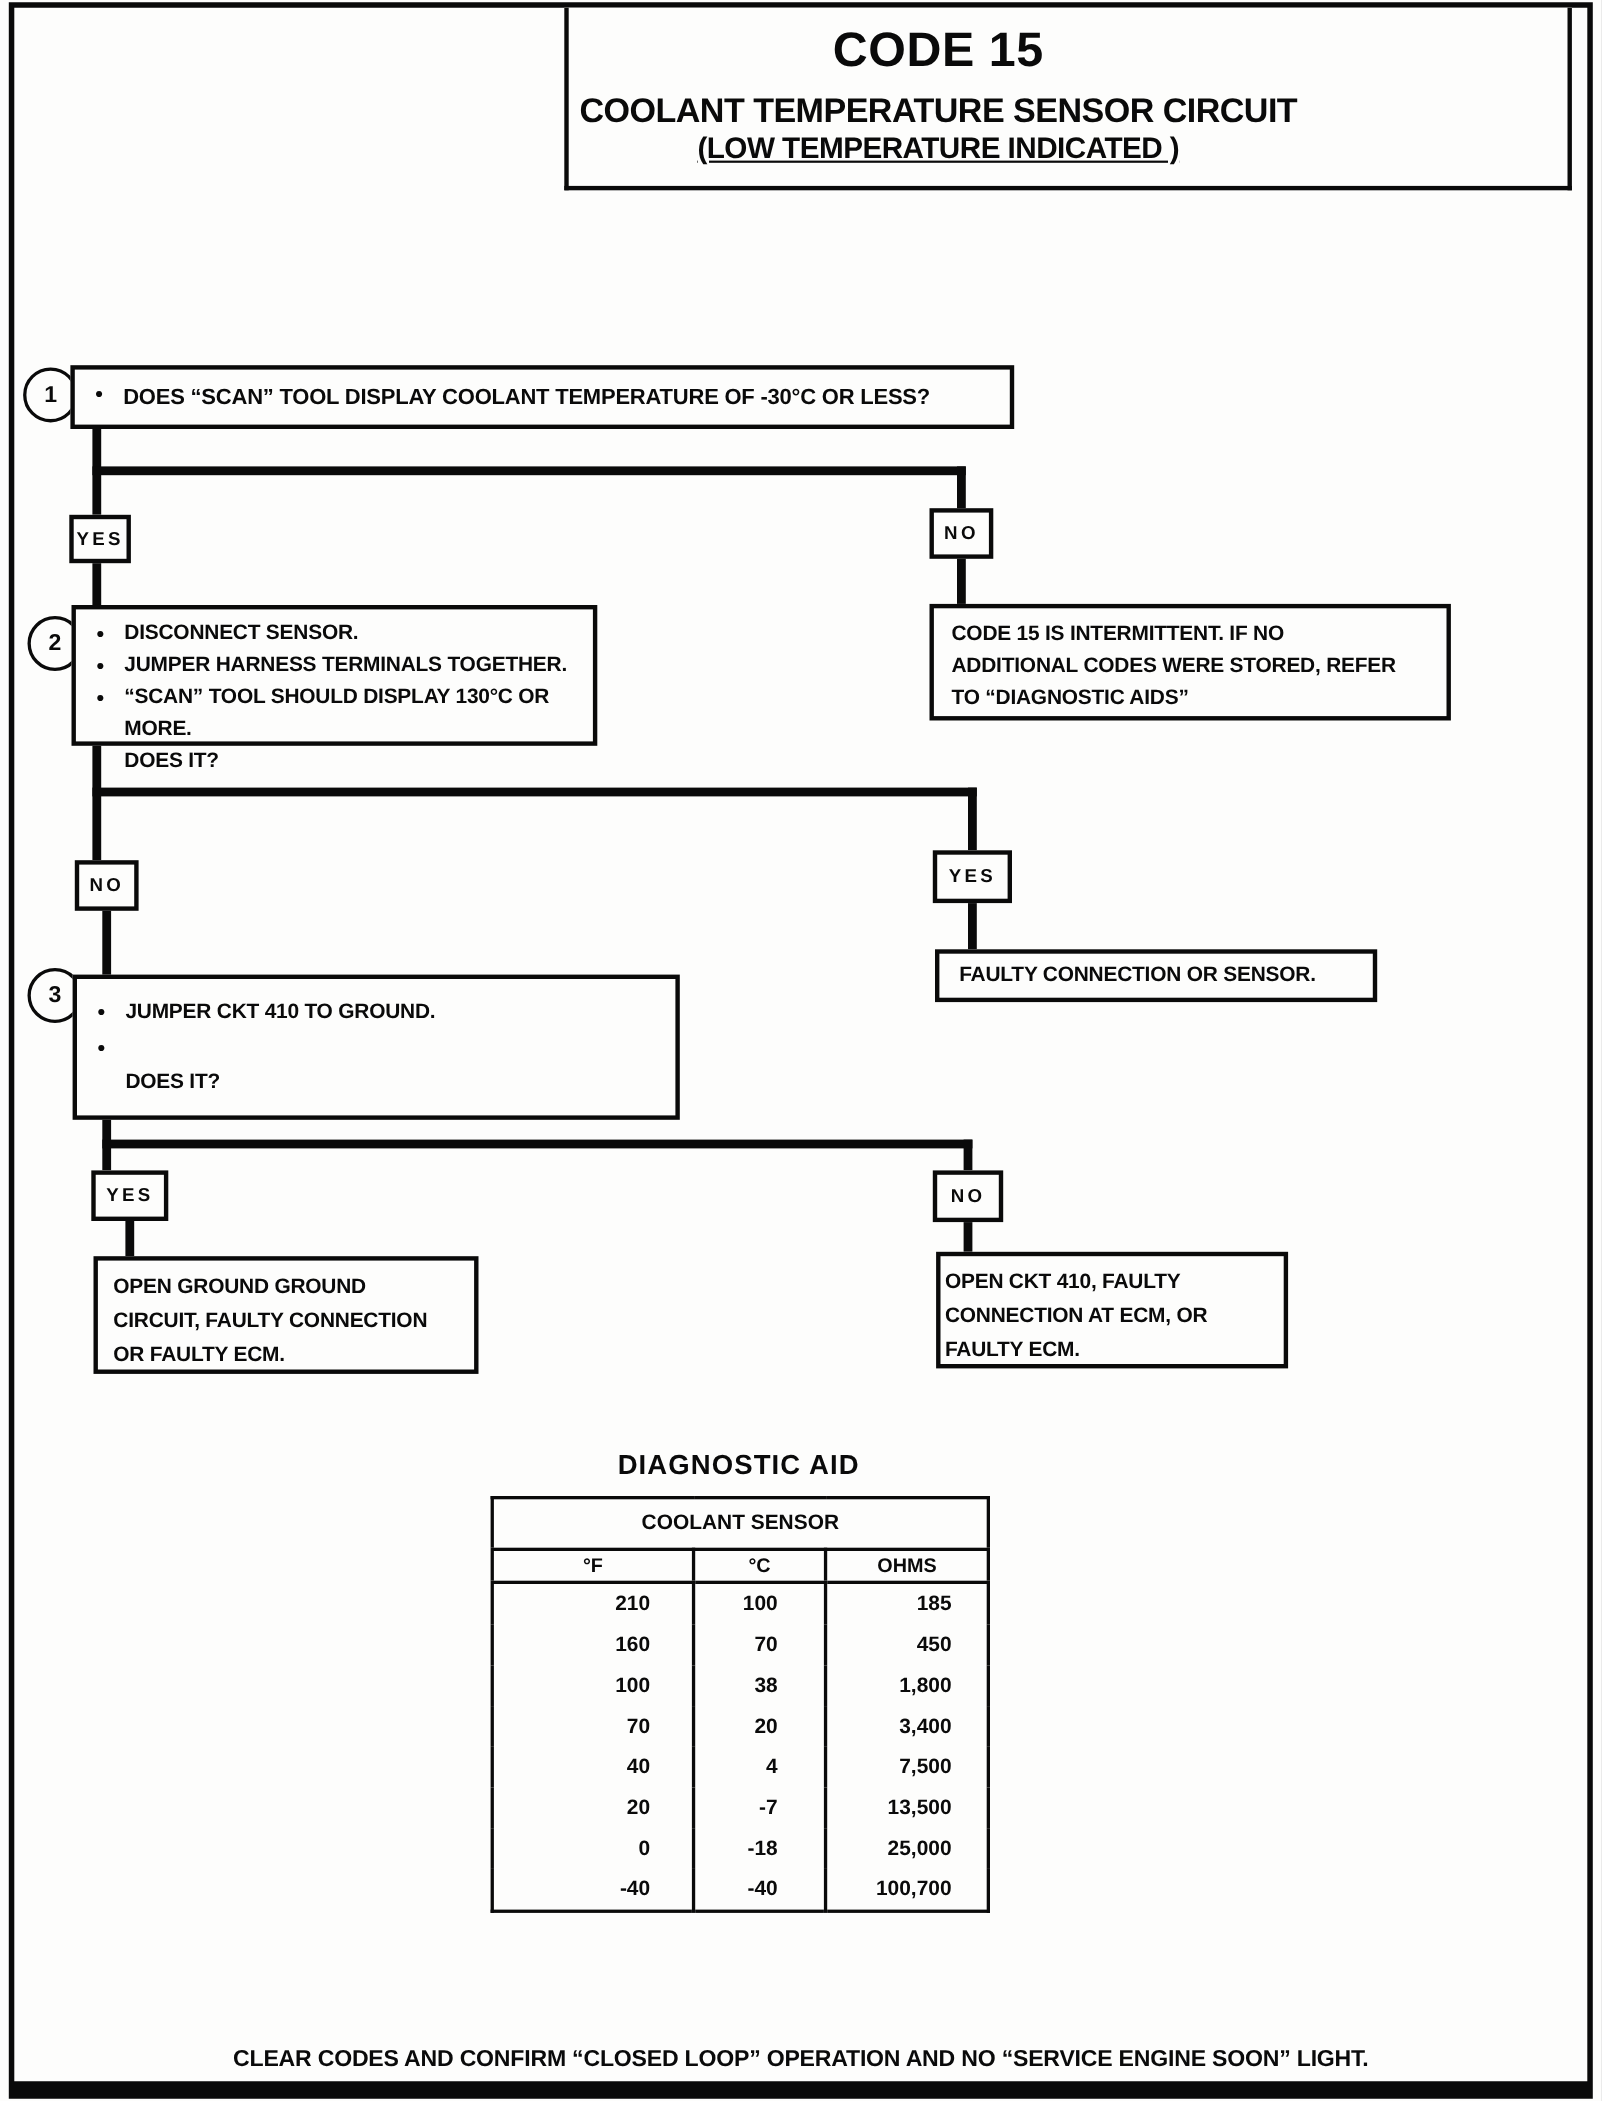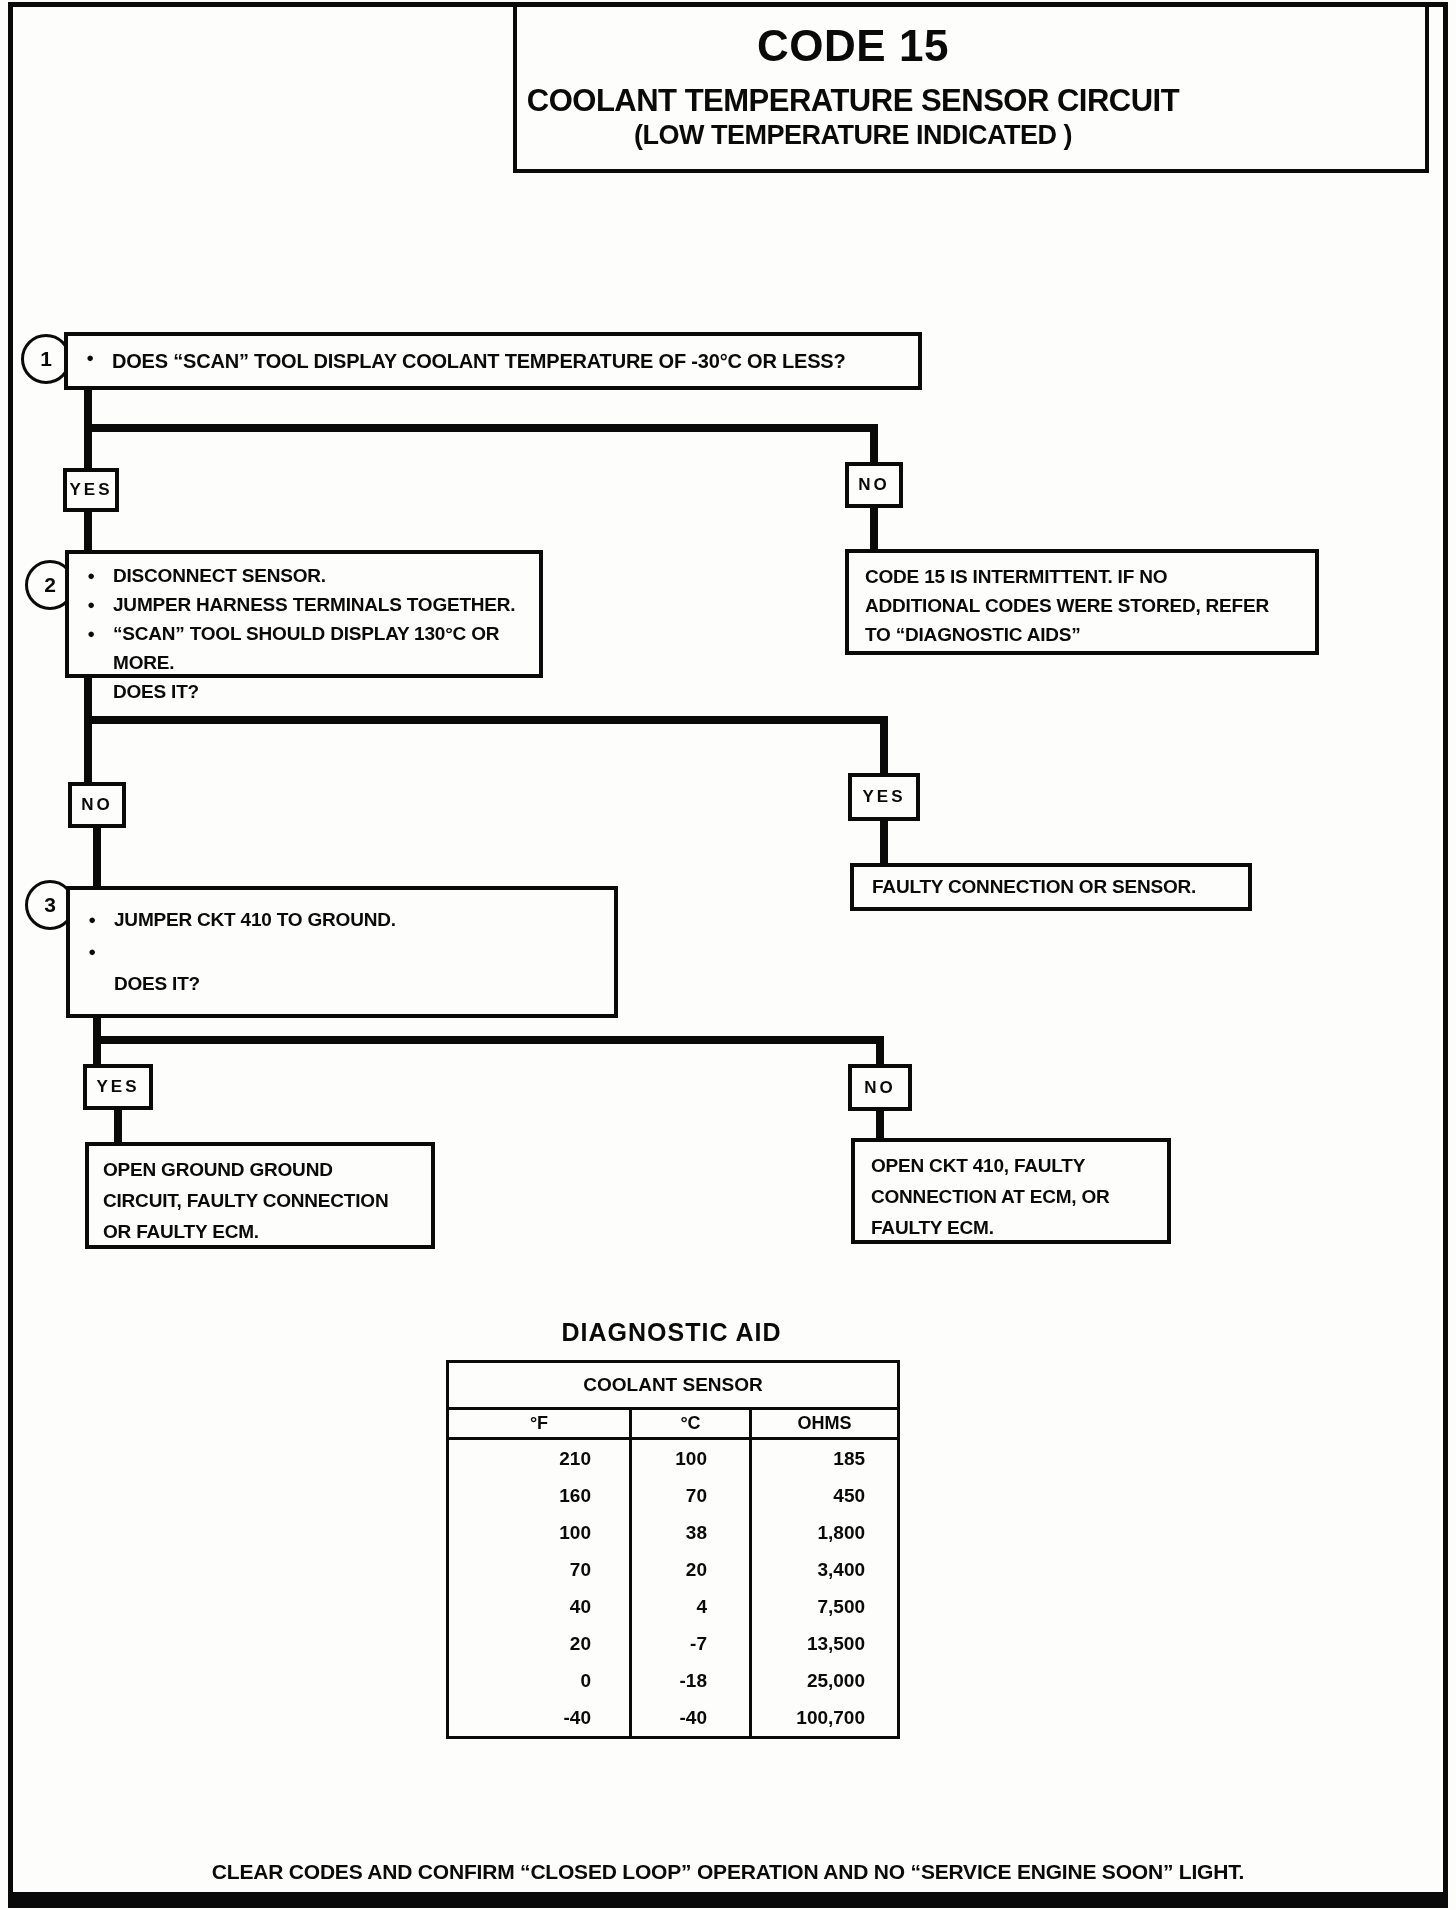--- a/index.html
+++ b/index.html
@@ -23,21 +23,21 @@
   .bline{display:flex;}
   .dot{width:44px;text-align:center;font-size:13px;flex:0 0 44px;}
   .cont{padding-left:44px;}
   .titlebox{
     position:absolute;left:513px;top:7px;width:916px;height:166px;box-sizing:border-box;
     border:4px solid #0a0a0a;border-top:none;background:#fdfdfc;
   }
   .titleinner{width:672px;text-align:center;font-weight:bold;}
   .t1{font-size:44px;margin-top:14px;letter-spacing:0.5px;}
   .t2{font-size:31px;margin-top:12px;letter-spacing:-0.5px;}
-  .t3{font-size:27px;margin-top:1px;letter-spacing:-0.5px;}
+  .t3{font-size:27px;margin-top:1px;letter-spacing:-0.5px;text-decoration:underline;}
   #aid-title{position:absolute;left:446px;top:1318px;width:451px;text-align:center;
     font-weight:bold;font-size:25px;letter-spacing:1px;}
   #aid-table{
     position:absolute;left:446px;top:1360px;width:451px;border-collapse:collapse;
     border:3px solid #0a0a0a;font-weight:bold;background:#fdfdfc;table-layout:fixed;
   }
   #aid-table th,#aid-table td{padding:0;}
   .cap1{height:44px;text-align:center;font-size:19px;border-bottom:3px solid #0a0a0a;}
   .cap2{height:88px;text-align:center;font-size:19px;border-bottom:3px solid #0a0a0a;}
   .cap2 .sub2{margin-top:14px;}
@@ -161,21 +161,21 @@
 
   <div class="line" style="left:114px;top:1110px;width:8px;height:32px;"></div>
   <div class="line" style="left:876px;top:1111px;width:8px;height:27px;"></div>
 
   <div class="bx btext" style="left:85px;top:1142px;width:350px;height:107px;font-size:19px;line-height:31px;padding:8px 14px;">
     <div>OPEN GROUND GROUND</div>
     <div>CIRCUIT, FAULTY CONNECTION</div>
     <div>OR FAULTY ECM.</div>
   </div>
 
-  <div class="bx btext" style="left:851px;top:1138px;width:320px;height:106px;font-size:19px;line-height:31px;padding:8px 16px;">
+  <div class="bx btext" style="left:851px;top:1138px;width:320px;height:106px;font-size:19px;line-height:31px;padding:8px 4px;">
     <div>OPEN CKT  410, FAULTY</div>
     <div>CONNECTION AT ECM, OR</div>
     <div>FAULTY ECM.</div>
   </div>
 
   <div id="aid-title">DIAGNOSTIC  AID</div>
 
   <table id="aid-table">
     <colgroup>
         <col style="width:183px;">

